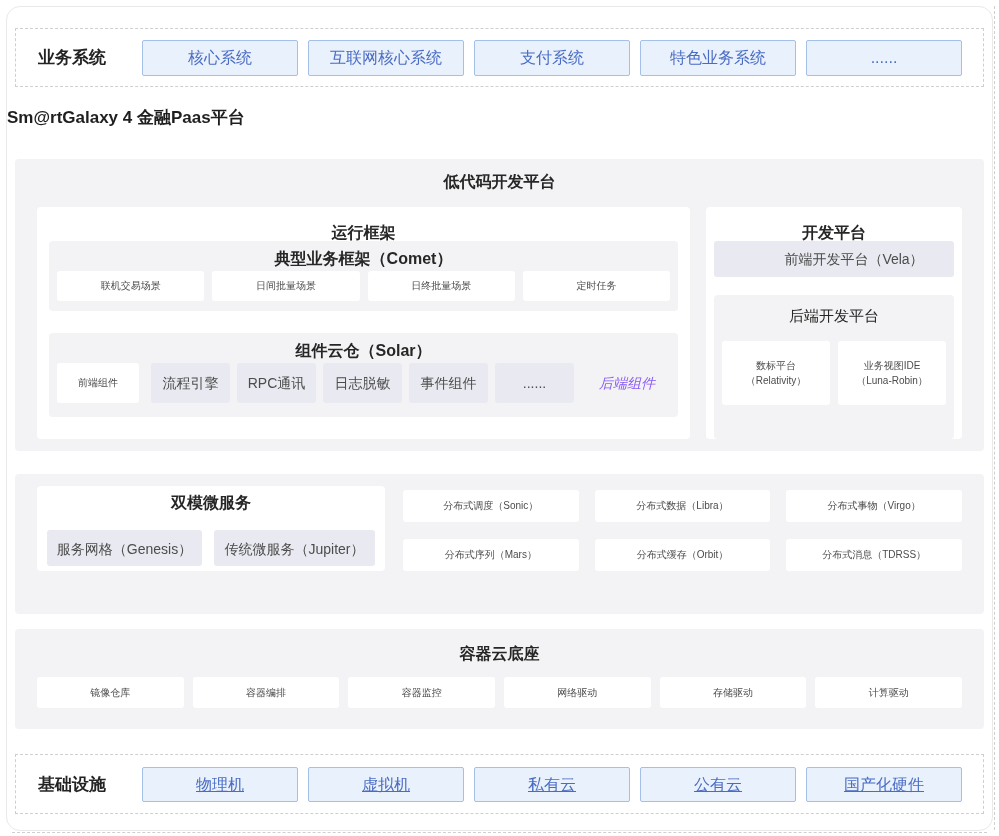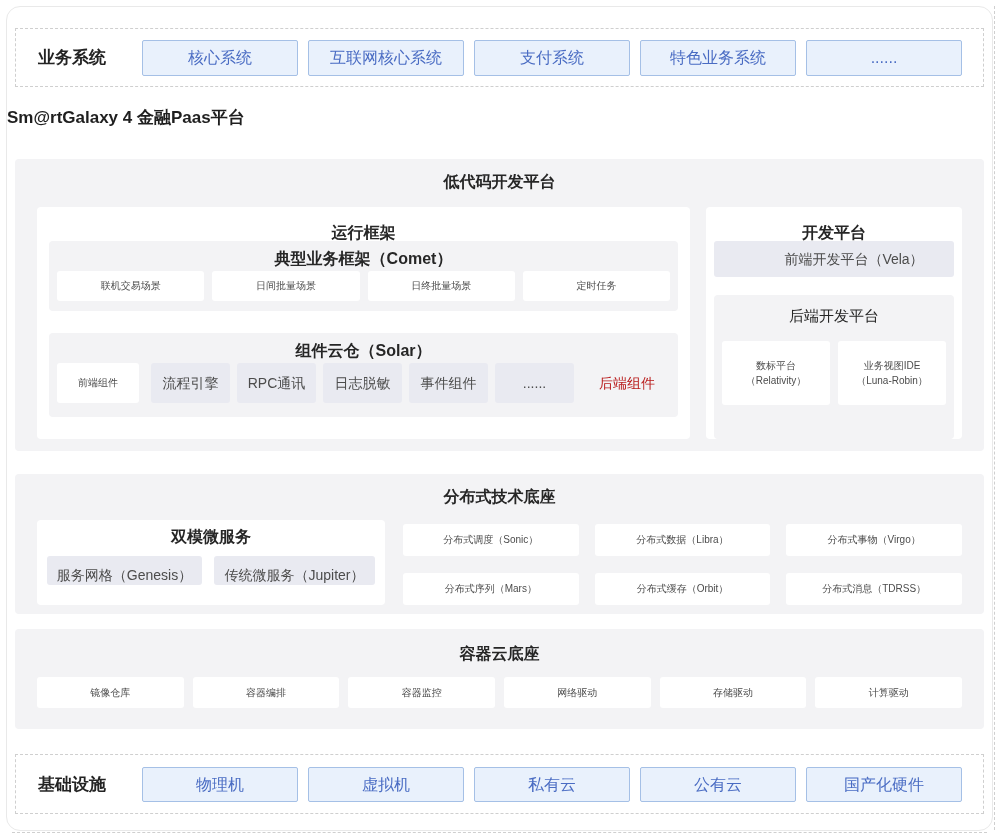--- a/index.html
+++ b/index.html
@@ -107,60 +107,60 @@
   .comet .box-title { height: 22px; line-height: 20px; }
   .btn-row { display: flex; gap: 8px; }
   .comet .btn-row .white-btn { flex: 1; height: 30px; line-height: 30px; }
   .solar { margin-top: 22px; height: 84px; padding: 8px 8px 0 8px; }
   .solar .box-title { height: 22px; line-height: 20px; }
   .solar-row { display: flex; gap: 7px; height: 40px; align-items: stretch; }
   .solar-row .white-btn { width: 82px; line-height: 40px; flex: none; margin-right: 5px; }
   .solar-row .lav-btn { flex: 1; line-height: 40px; }
   .solar-plain {
     width: 86px; flex: none; text-align: center; line-height: 40px;
-    font-size: 14px; color: #b91c1c; margin-left: 3px;
+    font-size: 14px; color: #8b5cf6; margin-left: 3px; font-style: italic;
   }
   .devplat { width: 256px; height: 232px; padding: 0 8px; display: flex; flex-direction: column; }
   .devplat > .box-title { padding-top: 16px; height: 34px; flex: none; }
   .vela-btn { height: 36px; line-height: 36px; flex: none; padding-left: 40px; }
   .backend { margin-top: 18px; flex: 1; padding: 10px 8px 0 8px; }
   .backend .box-title { font-weight: 400; font-size: 15px; height: 24px; line-height: 22px; margin-bottom: 12px; }
   .backend-row { display: flex; gap: 8px; }
   .backend-row .white-btn {
     flex: 1; height: 64px;
     display: flex; flex-direction: column; justify-content: center;
     line-height: 1.5;
   }
 
   
   .distributed { margin: 23px 8px 0 8px; height: 140px; padding: 12px 22px 0 22px; }
   .distributed > .box-title { height: 22px; line-height: 22px; margin-bottom: 12px; }
   .dist-cols { display: flex; gap: 18px; }
   .dualmode { width: 348px; height: 85px; padding: 8px 10px 0 10px; flex: none; }
   .dualmode .box-title { height: 18px; line-height: 18px; margin-bottom: 10px; }
   .dualmode-row { display: flex; gap: 12px; }
-  .dualmode-row .lav-btn { height: 29px; line-height: 38px; }
+  .dualmode-row .lav-btn { height: 36px; line-height: 38px; margin-top: 8px; }
   .dualmode-row .lav-btn:nth-child(1) { width: 155px; }
   .dualmode-row .lav-btn:nth-child(2) { flex: 1; }
   .dist-grid {
     flex: 1; margin-top: 4px;
     display: grid; grid-template-columns: repeat(3, 1fr);
     column-gap: 16px; row-gap: 17px;
   }
   .dist-grid .white-btn { height: 32px; line-height: 32px; }
 
   
   .container-base { margin: 15px 8px 0 8px; height: 100px; padding: 14px 22px 0 22px; }
   .container-base > .box-title { height: 22px; line-height: 22px; margin-bottom: 12px; }
   .container-base .btn-row { gap: 9px; }
   .container-base .white-btn { flex: 1; height: 31px; line-height: 31px; }
 
   
   .infra-row { margin-top: 25px; height: 60px; }
-  .infra-row .blue-btn { height: 35px; line-height: 33px; }
+  .infra-row .blue-btn { height: 35px; line-height: 33px; text-decoration: underline; }
 </style>
 </head>
 <body>
 
 <div class="card">
 
   <div class="dashed-row biz-row">
     <div class="row-label">业务系统</div>
     <div class="blue-btn">核心系统</div>
     <div class="blue-btn">互联网核心系统</div>
@@ -217,21 +217,20 @@
               <span>（Luna-Robin）</span>
             </div>
           </div>
         </div>
       </div>
 
     </div>
   </div>
 
   <div class="graybox distributed">
-    <div class="box-title">分布式技术底座</div>
     <div class="dist-cols">
       <div class="whitebox dualmode">
         <div class="box-title">双模微服务</div>
         <div class="dualmode-row">
           <div class="lav-btn">服务网格（Genesis）</div>
           <div class="lav-btn">传统微服务（Jupiter）</div>
         </div>
       </div>
       <div class="dist-grid">
         <div class="white-btn">分布式调度（Sonic）</div>

